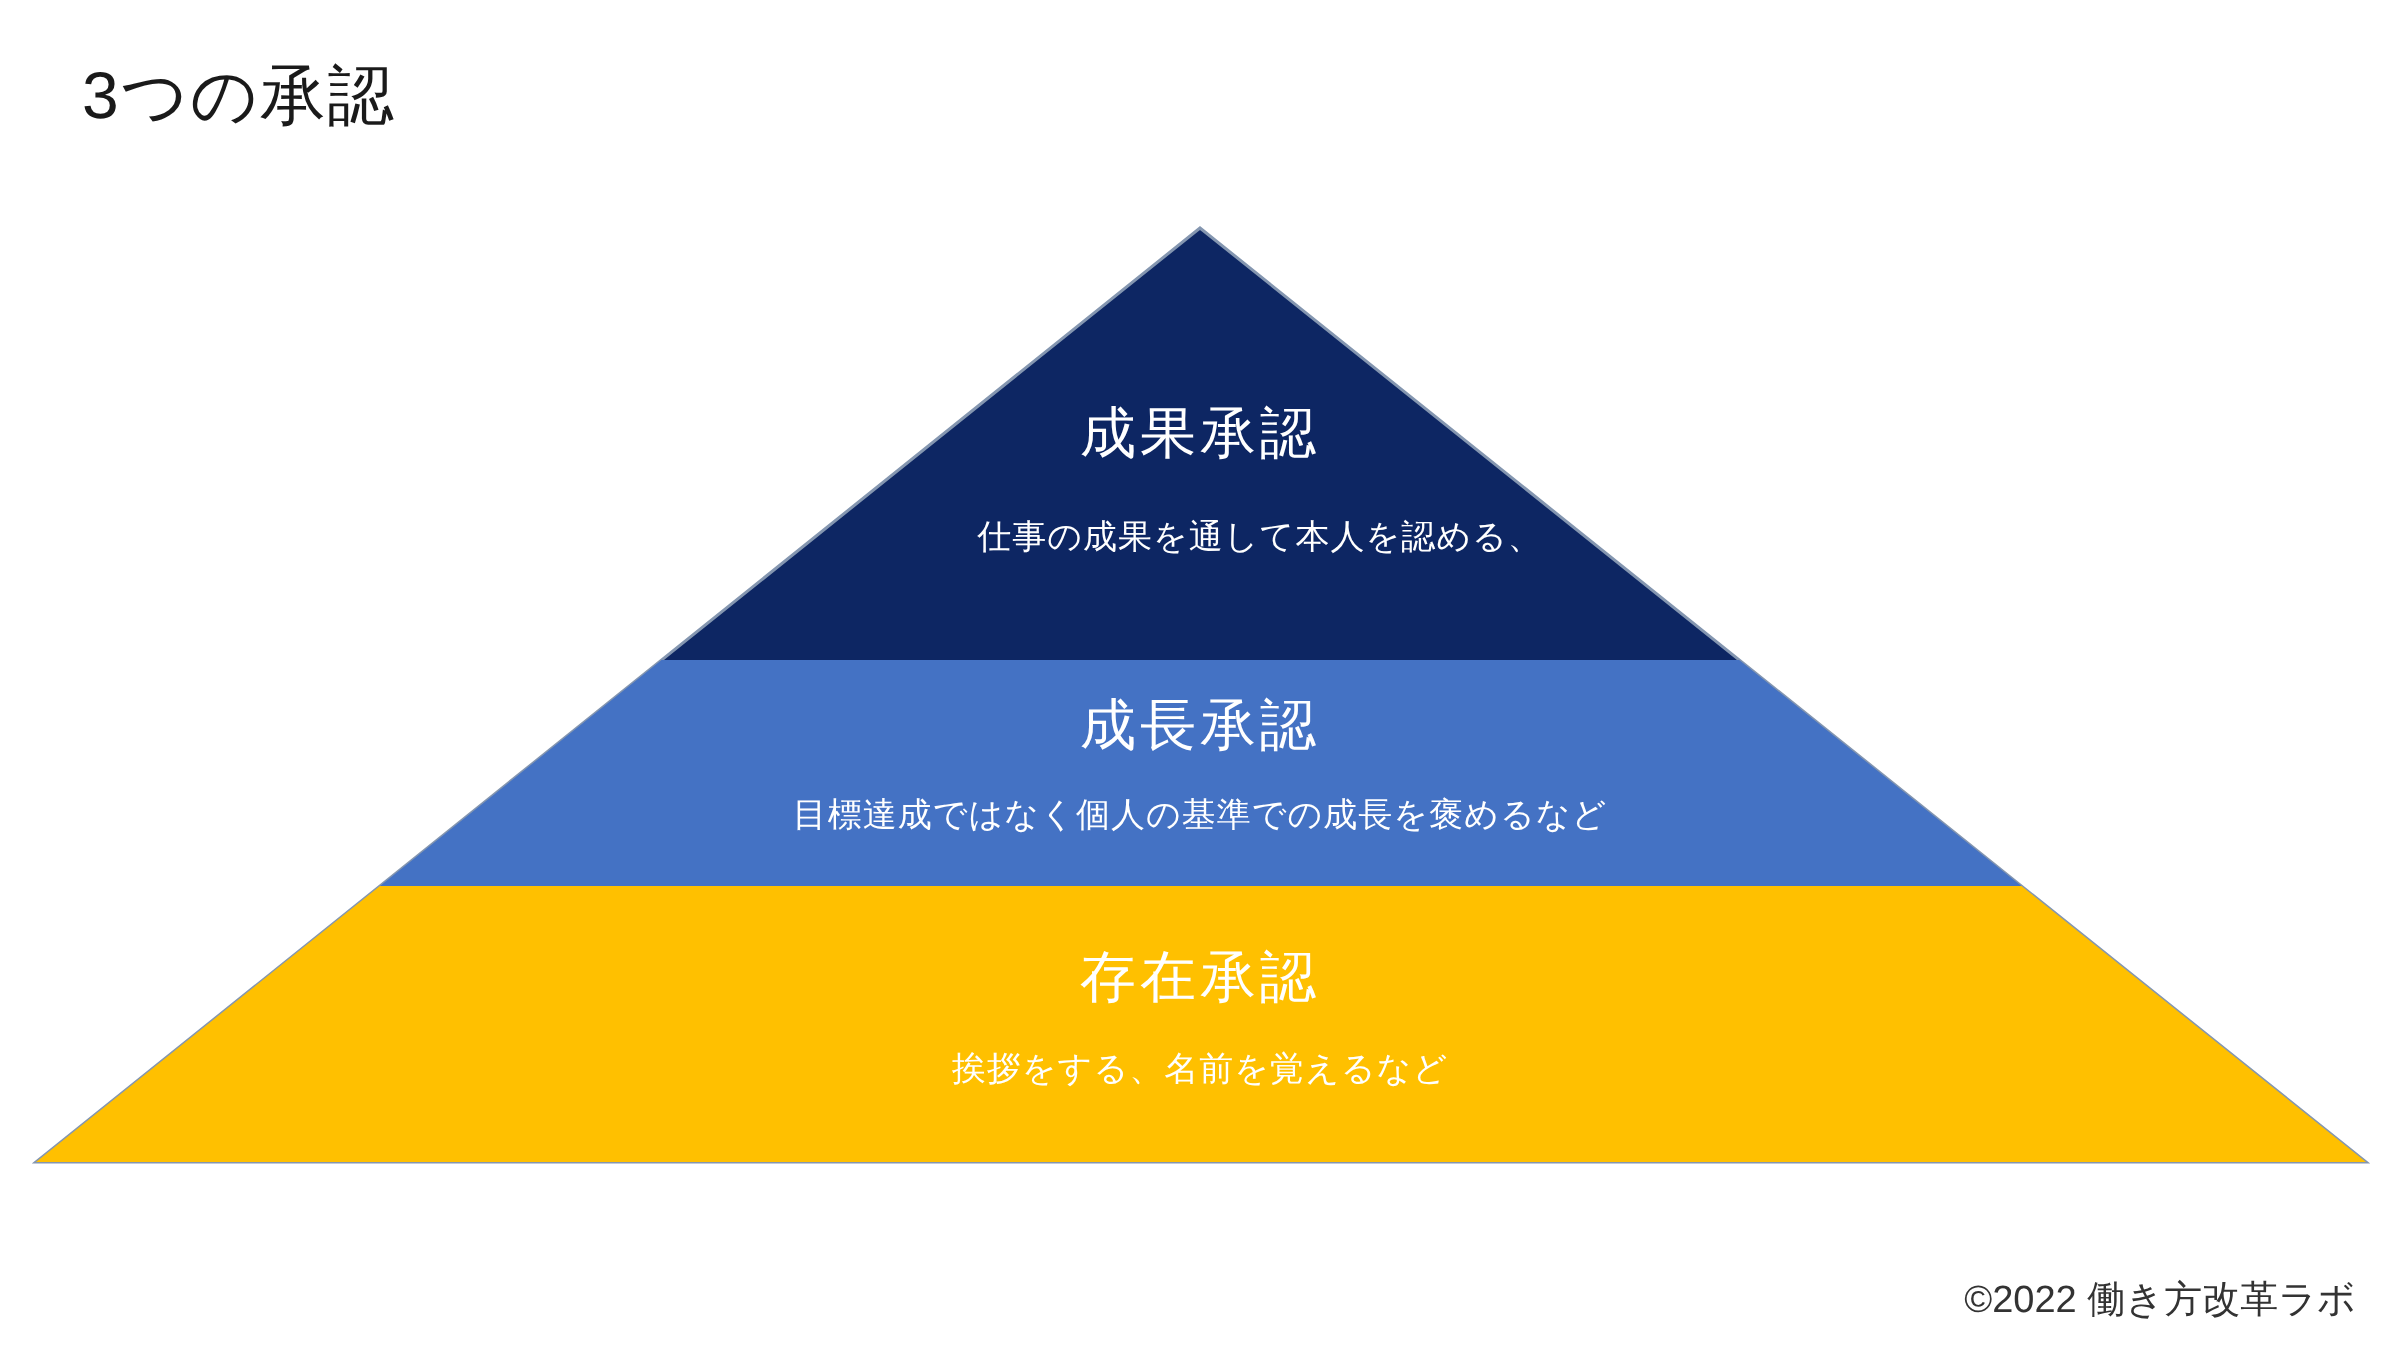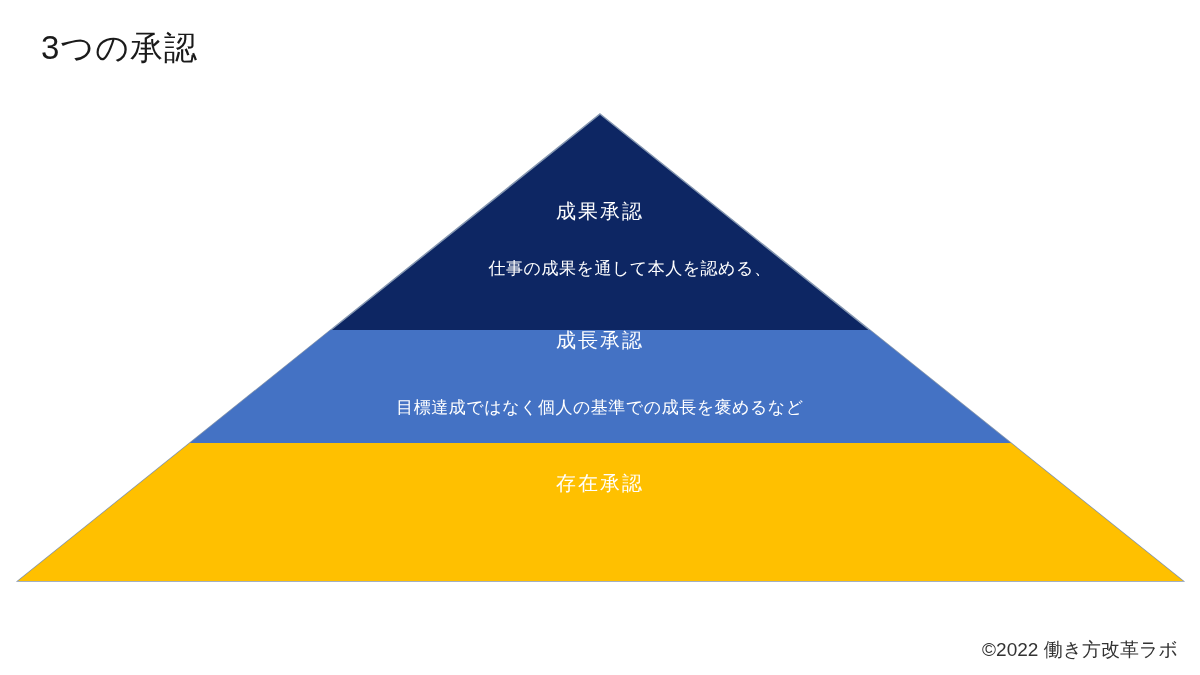--- a/index.html
+++ b/index.html
@@ -32,31 +32,31 @@
     left: 0;
   }
   .layer-text {
     position: absolute;
     left: 0;
     width: 100%;
     text-align: center;
     color: #ffffff;
   }
   .layer-heading {
-    font-size: 20px;
+    font-size: 28px;
     letter-spacing: 2px;
   }
   .layer-desc {
     font-size: 17px;
     line-height: 27px;
     letter-spacing: 0.5px;
   }
   .heading-1 { top: 198px; }
   .desc-1    { top: 255px; padding-left: 30px; }
-  .heading-2 { top: 327px; }
+  .heading-2 { top: 344px; }
   .desc-2    { top: 394px; }
   .heading-3 { top: 470px; }
   .desc-3    { top: 521px; }
   .copyright {
     position: absolute;
     right: 22px;
     bottom: 12px;
     font-size: 19px;
     color: #333333;
   }
@@ -77,16 +77,17 @@
 
   <div class="layer-text layer-heading heading-1">成果承認</div>
   <div class="layer-text layer-desc desc-1">
     <div>仕事の成果を通して本人を認める、</div>
   </div>
 
   <div class="layer-text layer-heading heading-2">成長承認</div>
   <div class="layer-text layer-heading heading-3">存在承認</div>
 
   <div class="layer-text layer-desc desc-2">目標達成ではなく個人の基準での成長を褒めるなど</div>
+  <div class="layer-text layer-desc desc-3">挨拶をする、名前を覚えるなど</div>
 
   <div class="copyright">©2022 働き方改革ラボ</div>
 
 </div>
 
 </body></html>

